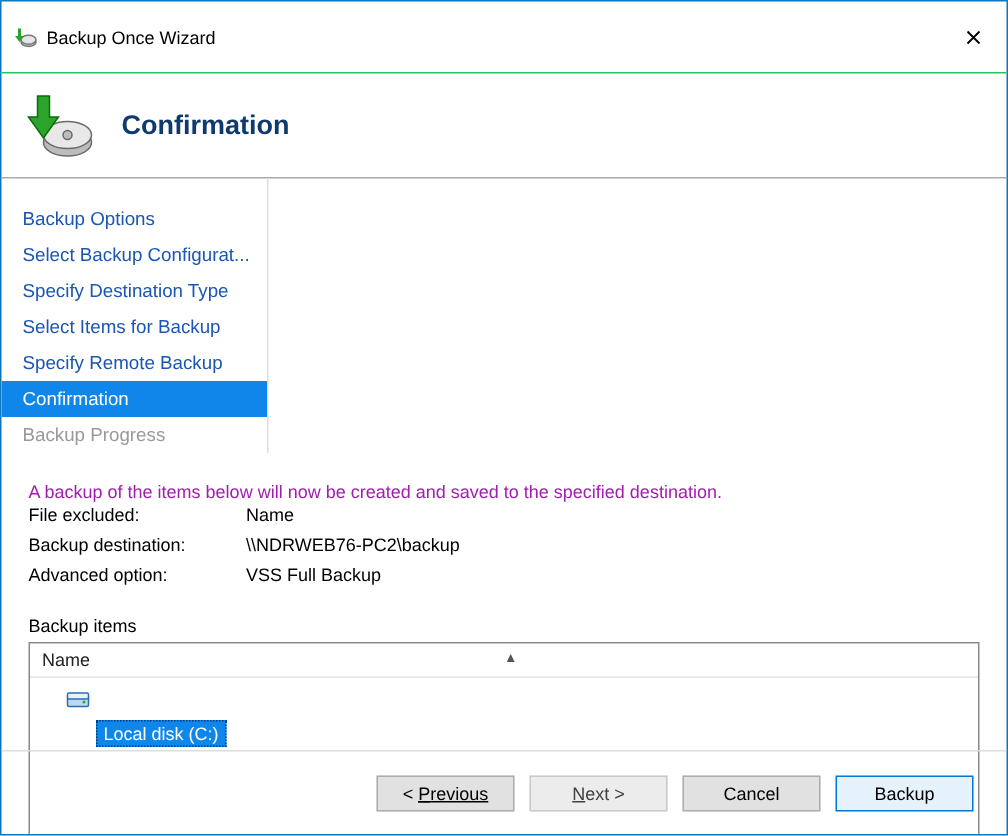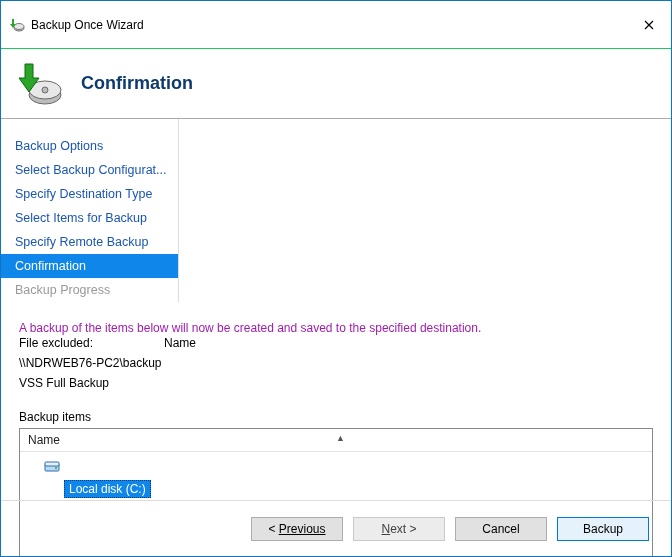--- a/index.html
+++ b/index.html
@@ -215,23 +215,25 @@
   </div>
 
   <div class="content">
     <p class="intro">A backup of the items below will now be created and saved to the specified destination.</p>
 
     <div class="kv">
       <span class="k">File excluded:</span>
       <span class="v">Name</span>
     </div>
     <div class="kv">
+      <span class="k">Backup destination:</span>
       <span class="v">\\NDRWEB76-PC2\backup</span>
     </div>
     <div class="kv">
+      <span class="k">Advanced option:</span>
       <span class="v">VSS Full Backup</span>
     </div>
 
     <div class="items-label">Backup items</div>
     <div class="items-box">
       <div class="items-header">
         <span>Name</span>
         <span class="sort-caret">▲</span>
       </div>
       <div class="items-body">

